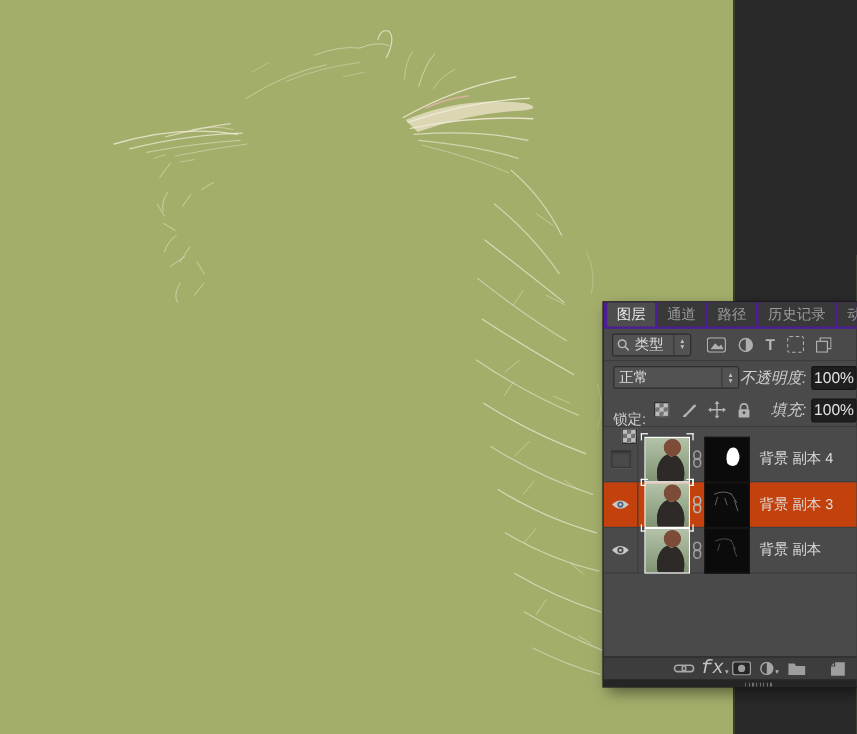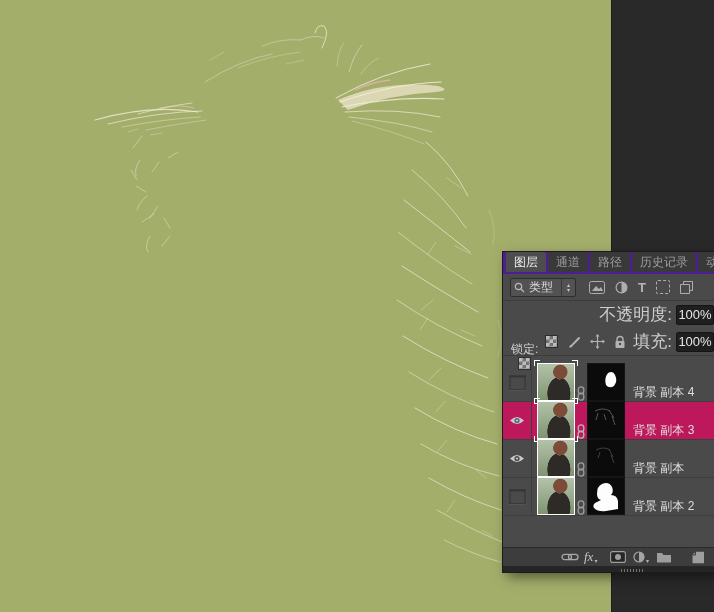--- a/index.html
+++ b/index.html
@@ -20,55 +20,55 @@
   .tab.active{background:#4d4d4d;color:#ececec;}
   .frow{height:26px;display:flex;align-items:center;padding:0 7px;border-bottom:1px solid #3c3c3c;}
   .dd{height:19px;background:#525252;border:1px solid #2d2d2d;border-radius:2px;display:flex;align-items:center;box-sizing:border-box;}
   .dd .lbl{flex:1;padding-left:4px;color:#dedede;white-space:nowrap;overflow:hidden;}
   .spin{width:13px;align-self:stretch;border-left:1px solid #3a3a3a;display:flex;flex-direction:column;
     align-items:center;justify-content:center;color:#c3c3c3;font-size:6px;line-height:5px;font-family:"DejaVu Sans",sans-serif;}
   .kind{width:66px;}
   .ficons{display:flex;align-items:center;gap:10px;margin-left:13px;color:#b5b5b5;}
   .brow{height:27px;display:flex;align-items:center;padding:0 8px;}
   .blend{width:106px;}
-  .rlabel{margin-left:auto;color:#cfcfcf;font-size:17px;white-space:nowrap;}
+  .rlabel{margin-left:auto;color:#cfcfcf;font-size:13px;white-space:nowrap;font-style:italic;}
   .vbox{width:36px;height:18px;line-height:18px;background:#1f1f1f;border:1px solid #141414;border-radius:2px;
     text-align:center;font-size:13px;color:#e6e6e6;margin-left:4px;margin-right:-8px;flex:none;}
   .lrow{height:27px;display:flex;align-items:center;padding:0 8px;border-bottom:1px solid #3c3c3c;}
   .lockicons{display:flex;align-items:center;gap:9px;margin-left:7px;}
   .checker{width:13px;height:13px;background-color:#bdbdbd;border:1px solid #2e2e2e;
     background-image:linear-gradient(45deg,#6e6e6e 25%,transparent 25%,transparent 75%,#6e6e6e 75%),
                      linear-gradient(45deg,#6e6e6e 25%,transparent 25%,transparent 75%,#6e6e6e 75%);
     background-size:7px 7px;background-position:0 0,3.5px 3.5px;box-sizing:border-box;}
   
   .list{position:relative;height:191px;background:#4a4a4a;}
   .lchecker{position:absolute;left:15px;top:1px;z-index:3;}
-  .row{height:38px;box-sizing:border-box;border-bottom:1px solid #3e3e3e;display:flex;align-items:flex-end;background:#4a4a4a;}
-  .row.sel{background:#be185d;}
+  .row{height:38px;box-sizing:border-box;border-bottom:1px solid #3e3e3e;display:flex;align-items:center;background:#4a4a4a;}
+  .row.sel{background:#c2410c;}
   .spacer{height:8px;}
   .eyecell{width:28px;align-self:stretch;border-right:1px solid #3e3e3e;display:flex;align-items:center;justify-content:center;flex:none;}
   .hiddenbox{width:15px;height:13px;border:1px solid #3a3a3a;box-shadow:inset 0 1px 2px rgba(0,0,0,.4),0 1px 0 rgba(255,255,255,.05);}
   .thumb{width:36px;height:36px;border:1px solid #fdfdfd;margin-left:5px;position:relative;flex:none;
     background-image:
       radial-gradient(circle at 62% 22%,#7d4c38 0 19%,rgba(125,76,56,0) 21%),
       radial-gradient(circle at 60% 34%,#c49b82 0 9%,rgba(196,155,130,0) 11%),
       radial-gradient(ellipse at 58% 82%,#2d2a27 0 38%,rgba(45,42,39,0) 40%),
       linear-gradient(180deg,#b3c2a8 0%,#97a98b 55%,#7f9372 100%);}
   .ck{position:absolute;width:5px;height:5px;border:0 solid #fff;}
   .ck.tl{left:-4px;top:-4px;border-left-width:1px;border-top-width:1px;}
   .ck.tr{right:-4px;top:-4px;border-right-width:1px;border-top-width:1px;}
   .ck.bl{left:-4px;bottom:-4px;border-left-width:1px;border-bottom-width:1px;}
   .ck.br{right:-4px;bottom:-4px;border-right-width:1px;border-bottom-width:1px;}
   .linkcol{width:10px;display:flex;justify-content:center;flex:none;margin:0 1px;}
   .mask{width:36px;height:36px;background:#0b0b0b;border:1px solid #151515;flex:none;overflow:hidden;}
   .lname{margin-left:8px;color:#dedede;white-space:nowrap;}
   
   .tbar{height:18px;background:#3d3d3d;border-top:1px solid #2a2a2a;position:relative;}
   .tbar .ti{position:absolute;top:0;height:18px;display:flex;align-items:center;color:#c0c0c0;}
-  .fx{font-style:italic;font-size:13px;color:#c5c5c5;font-family:Liberation Serif, serif;}
+  .fx{font-style:italic;font-size:16px;color:#c5c5c5;font-family:Liberation Mono, monospace;}
   .tinytri{font-size:6px;color:#b0b0b0;margin-left:1px;align-self:flex-end;margin-bottom:2px;font-family:"DejaVu Sans",sans-serif;}
   .bstrip{height:9px;background:#252525;position:relative;}
   .grip{position:absolute;left:118px;top:3px;width:24px;height:4px;
     background:repeating-linear-gradient(90deg,#707070 0 1px,transparent 1px 3px);}
   svg{display:block;}
 </style>
 </head>
 <body>
 
 <div class="canvas">
@@ -184,20 +184,24 @@
       <span style="font-weight:bold;font-size:13px;color:#b5b5b5;line-height:13px;">T</span>
       <span style="width:12px;height:12px;border:1px dashed #aeaeae;border-radius:2px;display:inline-block;"></span>
       <svg width="13" height="13" viewBox="0 0 13 13">
         <path d="M3.5 .5 H12.5 V9.5 H3.5 Z" fill="none" stroke="#aeaeae"></path>
         <path d="M.5 3.5 H9.5 V12.5 H.5 Z" fill="#4a4a4a" stroke="#aeaeae"></path>
       </svg>
     </div>
   </div>
 
   <div class="brow">
+    <div class="dd blend">
+      <span class="lbl">正常</span>
+      <span class="spin">▴<br>▾</span>
+    </div>
     <span class="rlabel">不透明度:</span>
     <span class="vbox">100%</span>
   </div>
 
   <div class="lrow">
     <span style="color:#cfcfcf;margin-top:16px;">锁定:</span>
     <div class="lockicons">
       <span class="checker"></span>
       <svg width="14" height="14" viewBox="0 0 14 14">
         <path d="M2 12.5 q.5 -2.5 2.5 -3 L11 2.5 q1.5 -1 2 .5 q0 1 -1.5 2 L5.5 11 q-.5 2 -3.5 1.5Z" fill="#b3b3b3"></path>
@@ -302,38 +306,20 @@
               <path d="M21 9 l4 8"></path>
               <path d="M23 15 l3 8"></path>
               <path d="M12 12 l-2 6"></path>
         </g>
           </svg>
       </div>
       <span class="lname">背景 副本</span>
     </div>
 
 
-    <div class="row">
-      <div class="eyecell">
-          <span class="hiddenbox"></span>
-        </div>
-      <div class="thumb"></div>
-      <div class="linkcol">
-          <svg width="8" height="15" viewBox="0 0 8 15">
-        <rect x="1.2" y=".8" width="5.6" height="7" rx="2.8" fill="none" stroke="#9d9d9d" stroke-width="1.3"></rect>
-        <rect x="1.2" y="7.2" width="5.6" height="7" rx="2.8" fill="none" stroke="#9d9d9d" stroke-width="1.3"></rect>
-      </svg>
-        </div>
-      <div class="mask">
-        <svg width="36" height="36" viewBox="0 0 36 36">
-          <path d="M14 6 q7 -3 10 3 q2 5 -1 8 q6 0 7 6 l0 8 -12 2 q-8 1 -12 -3 q-2 -4 3 -6 l4 -2 q-4 -1 -4 -6 q0 -8 5 -10Z" fill="#fdfdfd"></path>
-        </svg>
-      </div>
-      <span class="lname">背景 副本 2</span>
-    </div>
   </div>
 
   <div class="tbar">
     <span class="ti" style="left:58px">
       <svg width="18" height="10" viewBox="0 0 18 10">
         <rect x="1" y="2.3" width="9.5" height="5.4" rx="2.7" fill="none" stroke="#a8a8a8" stroke-width="1.3"></rect>
         <rect x="7.5" y="2.3" width="9.5" height="5.4" rx="2.7" fill="none" stroke="#a8a8a8" stroke-width="1.3"></rect>
       </svg>
     </span>
     <span class="ti" style="left:81px">

